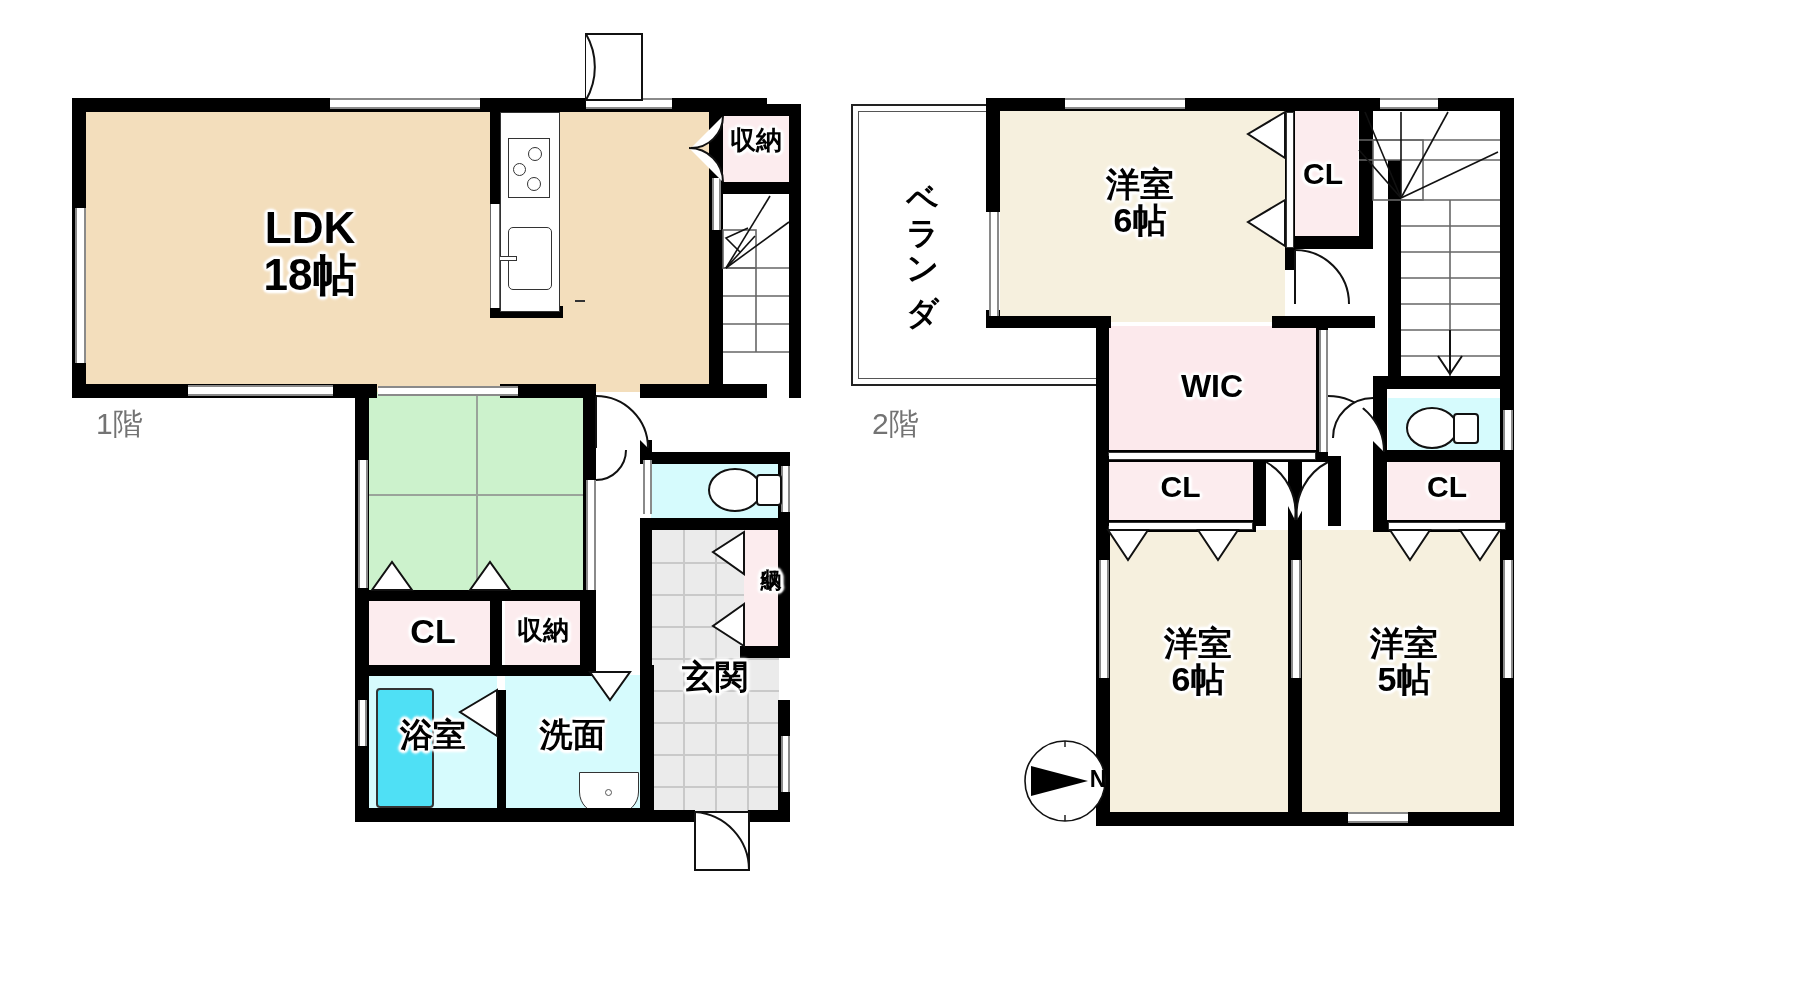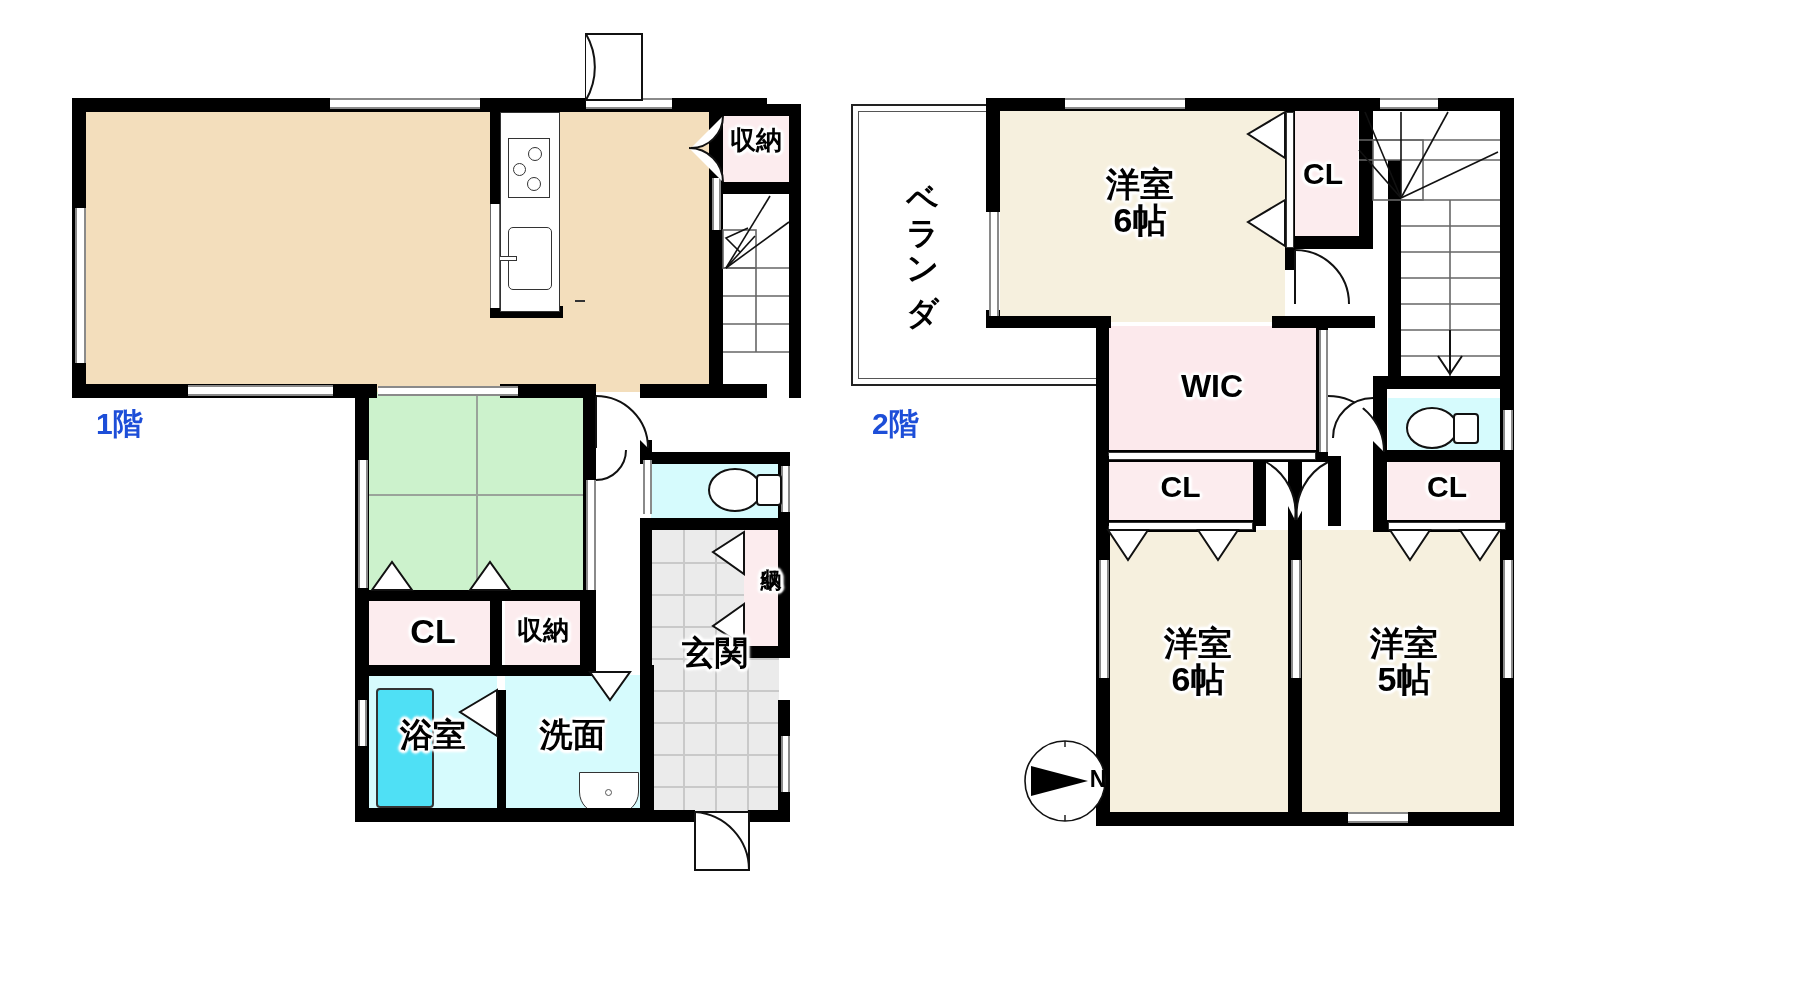--- a/index.html
+++ b/index.html
@@ -17,21 +17,21 @@
   .room  { position:absolute; border:0; }
   .rlabel {
     position:absolute; text-align:center; color:#000;
     font-weight:700; line-height:1.06; white-space:pre;
     text-shadow:
       2px 0 2px #fff, -2px 0 2px #fff, 0 2px 2px #fff, 0 -2px 2px #fff,
       2px 2px 2px #fff, -2px -2px 2px #fff, 2px -2px 2px #fff, -2px 2px 2px #fff,
       3px 0 3px #fff, -3px 0 3px #fff, 0 3px 3px #fff, 0 -3px 3px #fff;
     pointer-events:none;
   }
-  .floorlabel { position:absolute; font-size:30px; font-weight:700; color:#1d4ed8; }
+  .floorlabel { position:absolute; font-size:30px; font-weight:400; color:#737373; }
 
   
   .c-ldk   { background:#f3debc; }
   .c-wash  { background:#f6f0de; }
   .c-tatami{ background:#ccf2cc; }
   .c-pink  { background:#fcecee; }
   .c-wic   { background:#fce9ec; }
   .c-water { background:#d6fbfd; }
   .c-tub   { background:#4fe0f5; }
   .c-genkan{ background:#ebebeb; }
@@ -331,35 +331,36 @@
     </g>
 
     <g fill="#fff" stroke="#111" stroke-width="2">
       <ellipse cx="735" cy="490" rx="26" ry="21"></ellipse>
       <rect x="757" y="475" width="24" height="30" rx="3"></rect>
       <ellipse cx="1432" cy="428" rx="25" ry="20"></ellipse>
       <rect x="1454" y="414" width="24" height="29" rx="3"></rect>
     </g>
   </svg>
 
+  <div class="rlabel" style="left:200px; top:205px; width:220px; font-size:44px;"><span>LDK</span><br><span>18帖</span></div>
 
 
   <div class="rlabel" style="left:369px; top:613px; width:128px; font-size:34px;">CL</div>
 
   <div class="rlabel" style="left:503px; top:617px; width:80px; font-size:26px;">収納</div>
 
   <div class="rlabel" style="left:723px; top:127px; width:66px; font-size:26px;">収納</div>
 
   <div class="rlabel" style="left:748px; top:552px; width:34px; font-size:21px; writing-mode:vertical-rl; text-orientation:upright; letter-spacing:1px; line-height:1;">収納</div>
 
   <div class="rlabel" style="left:369px; top:718px; width:128px; font-size:33px;">浴室</div>
 
   <div class="rlabel" style="left:505px; top:718px; width:135px; font-size:33px;">洗面</div>
 
-  <div class="rlabel" style="left:651px; top:636px; width:128px; font-size:33px;">玄関</div>
+  <div class="rlabel" style="left:651px; top:660px; width:128px; font-size:33px;">玄関</div>
 
   <div class="floorlabel" style="left:96px; top:404px;">1階</div>
 
   <div class="rlabel" style="left:893px; top:162px; width:46px; font-size:32px; writing-mode:vertical-rl; text-orientation:upright; line-height:1.05;">ベランダ</div>
 
   <div class="rlabel" style="left:1040px; top:166px; width:200px; font-size:34px;"><span>洋室</span><br><span>6帖</span></div>
 
   <div class="rlabel" style="left:1287px; top:158px; width:72px; font-size:30px;">CL</div>
 
   <div class="rlabel" style="left:1108px; top:370px; width:208px; font-size:32px;">WIC</div>

